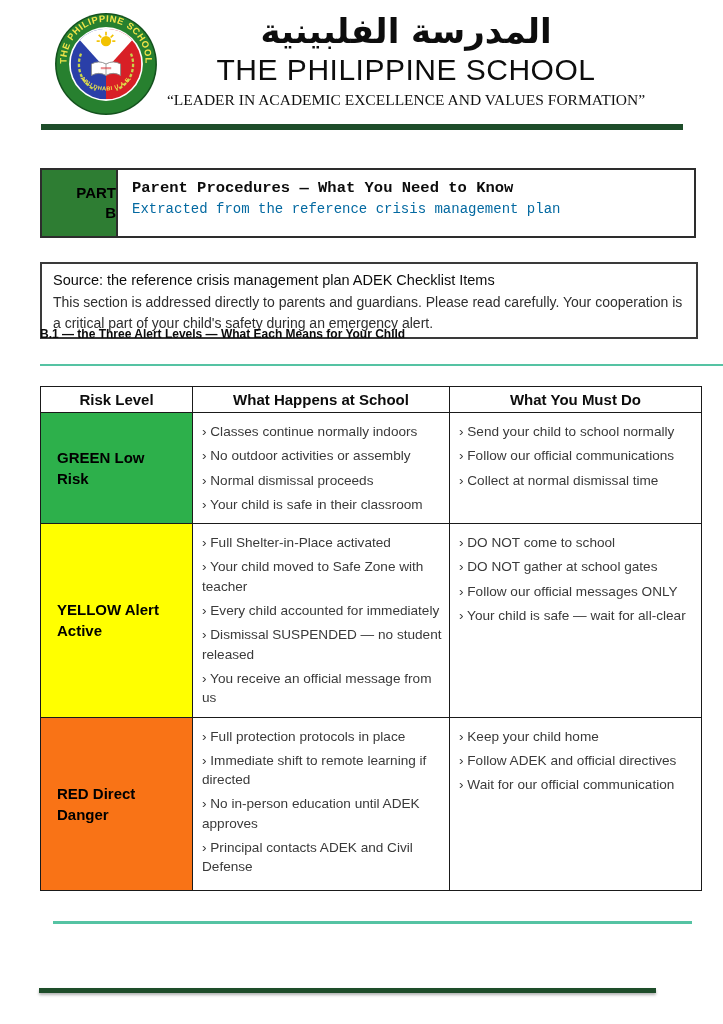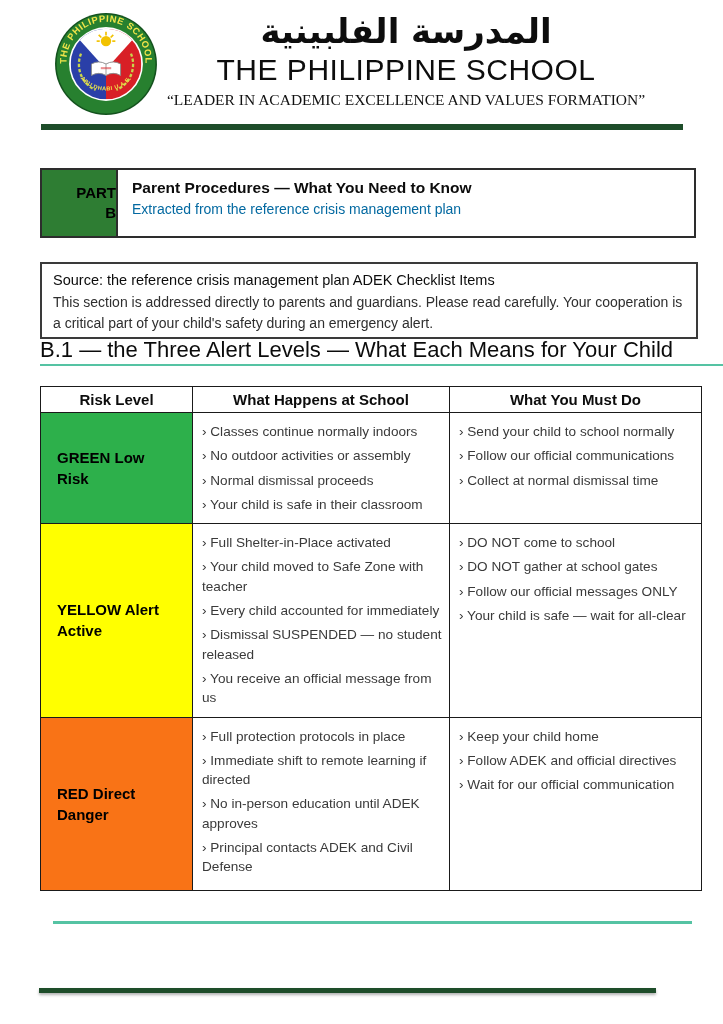--- a/index.html
+++ b/index.html
@@ -25,34 +25,34 @@
   
   .partb-box {
     position:absolute; left:40px; top:168px; width:656px; height:70px;
     border:2px solid #2d2d2d; display:flex; background:#fff;
   }
   .partb-label {
     width:76px; flex:0 0 76px; border-right:2px solid #2d2d2d;
     display:flex; flex-direction:column; align-items:flex-end; justify-content:center;
     font-weight:bold; font-size:15px; line-height:1.35; color:#000000;
   }
-  .partb-body { padding:9px 0 12px 14px; }
+  .partb-body { padding:9px 0 12px 14px;font-family:Liberation Mono, monospace; }
   .partb-title { font-weight:bold; font-size:15.5px; color:#0c0c0c; }
   .partb-subtitle { font-size:14px; color:#0369a1; margin-top:4px; }
 
   
   .source-box {
     position:absolute; left:40px; top:262px; width:658px; height:77px;
     border:2px solid #3a3a3a; padding:8px 11px; background:#fff;
   }
   .source-heading { font-weight:normal; font-size:14.5px; color:#0c0c0c; }
   .source-body { font-size:14px; color:#2e2e2e; margin-top:4px; line-height:1.5; }
 
   
-  .b1-heading { position:absolute; left:40px; top:337px; font-weight:normal; font-size:22px; color:#0b0b0b; }
+  .b1-heading { position:absolute; left:40px; top:327px; font-weight:bold; font-size:12px; color:#0b0b0b; }
   .b1-underline { position:absolute; left:40px; top:364px; width:683px; height:2px; }
 
   
   .alert-table {
     position:absolute; left:40px; top:386px; width:661px;
     border-collapse:collapse; table-layout:fixed; background:#fff;
   }
   .alert-table th, .alert-table td { border:1.6px solid #1a1a1a; }
   .alert-table th { font-size:15px; font-weight:bold; text-align:center; height:26px; color:#0c0c0c; }
   th.col0 { width:152px; } th.col1 { width:257px; } th.col2 { width:252px; }

